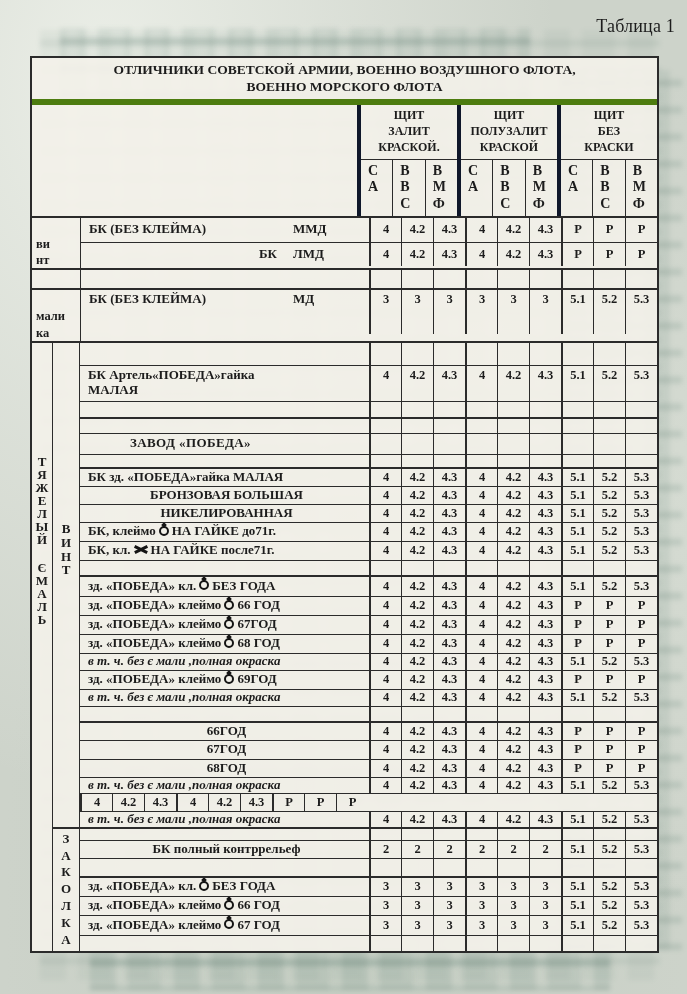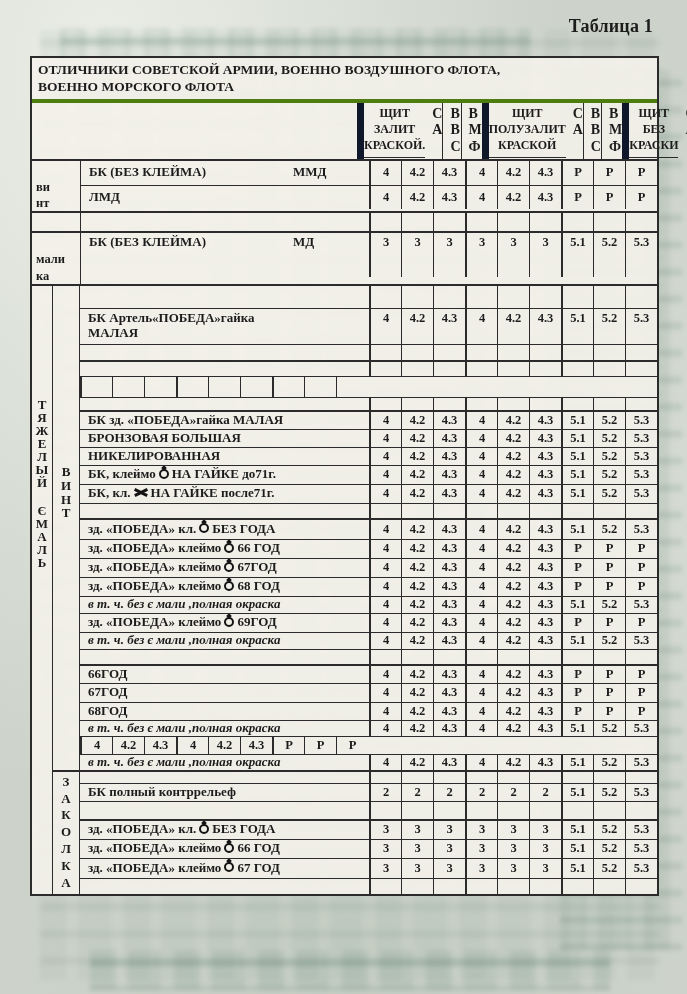--- a/index.html
+++ b/index.html
@@ -19,34 +19,34 @@
     background-image:
       repeating-linear-gradient(180deg, rgba(104,136,124,0) 0 9px, rgba(104,136,124,.55) 10px 16px, rgba(104,136,124,0) 17px 27px),
       repeating-linear-gradient(90deg, rgba(104,136,124,.35) 0 26px, rgba(104,136,124,0) 26px 38px, rgba(104,136,124,.3) 38px 71px, rgba(104,136,124,0) 71px 84px);
     background-blend-mode:multiply;
   }
   .bleed.full   { left:40px; top:30px; width:620px; height:950px; opacity:.22; }
   .bleed.right  { left:560px; top:70px; width:122px; height:880px; opacity:.38; }
   .bleed.top    { left:60px; top:28px; width:470px; height:70px; opacity:.4; }
   .bleed.bottom { left:90px; top:950px; width:520px; height:40px; opacity:.45; }
 
-  .caption { position:absolute; top:16px; right:34px; z-index:2;
-    font-weight:bold; font-size:18px; letter-spacing:.2px; }
+  .caption { position:absolute; top:16px; right:12px; z-index:2;
+    font-weight:normal; font-size:18px; letter-spacing:.2px; }
 
   .tbl { position:absolute; left:30px; top:56px; width:629px; z-index:1;
     background:rgba(243,241,233,.93); border:2px solid #2b2b2b; }
 
-  .t-title { border-bottom:4px solid #4d7c0f; text-align:left; font-weight:bold;
+  .t-title { border-bottom:6px solid #4d7c0f; text-align:center; font-weight:bold;
     font-size:13.5px; line-height:1.25; padding:4px 6px 3px; white-space:pre-line; }
 
   
   .t-head { display:flex; border-bottom:2px solid #2b2b2b; }
   .head-left { flex:0 0 325px; }
   .head-groups { flex:1; display:flex; }
-  .hgroup { flex:0 0 100px; border-left:7px solid #0f172a; display:flex; flex-direction:row; }
+  .hgroup { flex:0 0 100px; border-left:4px solid #0f172a; display:flex; flex-direction:column; }
   .hgroup-label { height:55px; display:flex; align-items:center; justify-content:center;
     text-align:center; font-weight:bold; font-size:12px; line-height:1.3;
     white-space:pre-line; border-bottom:1px solid #2b2b2b; }
   .hletters { display:flex; height:56px; }
   .hletter { flex:1; border-left:1px solid #2b2b2b; font-weight:bold; font-size:14px;
     line-height:1.18; padding:3px 0 0 7px; white-space:pre-line; }
   .hletter:first-child { border-left:none; }
 
   
   .t-body > * { border-top:1px solid #2b2b2b; }
@@ -75,21 +75,21 @@
   .row { display:flex; flex:0 0 auto; }
   .row + .row { border-top:1px solid #2b2b2b; }
   .row.bt2 { border-top-width:2px; }
   .cell { display:flex; align-items:center; }
   .cell.name { flex:1; padding:0 4px 0 8px; font-weight:bold; font-size:13px; line-height:1.15; overflow:hidden; }
   .cell.name .nm { flex:1; }
   .cell.name .suffix { flex:0 0 72px; }
   .cell.val { flex:0 0 32px; justify-content:center; font-weight:bold; font-size:12.5px;
     border-left:1px solid #2b2b2b; }
   .cell.val.g { border-left-width:2px; }
-  .row.center .nm { }
+  .row.center .nm { text-align:center; }
   .row.right .nm { text-align:right; padding-right:16px; }
   .row.italic .nm { font-style:italic; font-size:13px; }
   .row.indent .nm { padding-left:42px; letter-spacing:.4px; }
   .row.wrap .nm { white-space:pre-line; }
   .row.top .cell { align-items:flex-start; padding-top:2px; }
 
   
   .mark { display:inline-block; position:relative; vertical-align:middle; margin:0 3px; }
   .mark.mint { width:10px; height:10px; border:2px solid #141414; border-radius:50%; top:-1px; }
   .mark.mint::before { content:""; position:absolute; left:1px; top:-5px; width:4px; height:4px;
@@ -184,20 +184,21 @@
               <div class="cell val">4.3</div>
               <div class="cell val g">4</div>
               <div class="cell val">4.2</div>
               <div class="cell val">4.3</div>
               <div class="cell val g">Р</div>
               <div class="cell val">Р</div>
               <div class="cell val">Р</div>
             </div>
             <div class="row right" style="height: 24px;">
               <div class="cell name">
+                <span class="nm">БК</span>
                 <span class="suffix">ЛМД</span>
               </div>
               <div class="cell val g">4</div>
               <div class="cell val">4.2</div>
               <div class="cell val">4.3</div>
               <div class="cell val g">4</div>
               <div class="cell val">4.2</div>
               <div class="cell val">4.3</div>
               <div class="cell val g">Р</div>
               <div class="cell val">Р</div>
@@ -321,20 +322,23 @@
                   <div class="cell val"></div>
                   <div class="cell val"></div>
                   <div class="cell val g"></div>
                   <div class="cell val"></div>
                   <div class="cell val"></div>
                   <div class="cell val g"></div>
                   <div class="cell val"></div>
                   <div class="cell val"></div>
                 </div>
                 <div class="row indent" style="height: 21px;">
+                  <div class="cell name">
+                    <span class="nm">ЗАВОД   «ПОБЕДА»</span>
+                  </div>
                   <div class="cell val g"></div>
                   <div class="cell val"></div>
                   <div class="cell val"></div>
                   <div class="cell val g"></div>
                   <div class="cell val"></div>
                   <div class="cell val"></div>
                   <div class="cell val g"></div>
                   <div class="cell val"></div>
                   <div class="cell val"></div>
                 </div>
@@ -668,21 +672,21 @@
                   <div class="cell val g"></div>
                   <div class="cell val"></div>
                   <div class="cell val"></div>
                   <div class="cell val g"></div>
                   <div class="cell val"></div>
                   <div class="cell val"></div>
                   <div class="cell val g"></div>
                   <div class="cell val"></div>
                   <div class="cell val"></div>
                 </div>
-                <div class="row" style="height: 18px;">
+                <div class="row" style="height: 18px; text-align: center;">
                   <div class="cell name">
                     <span class="nm">БК полный контррельеф</span>
                   </div>
                   <div class="cell val g">2</div>
                   <div class="cell val">2</div>
                   <div class="cell val">2</div>
                   <div class="cell val g">2</div>
                   <div class="cell val">2</div>
                   <div class="cell val">2</div>
                   <div class="cell val g">5.1</div>

